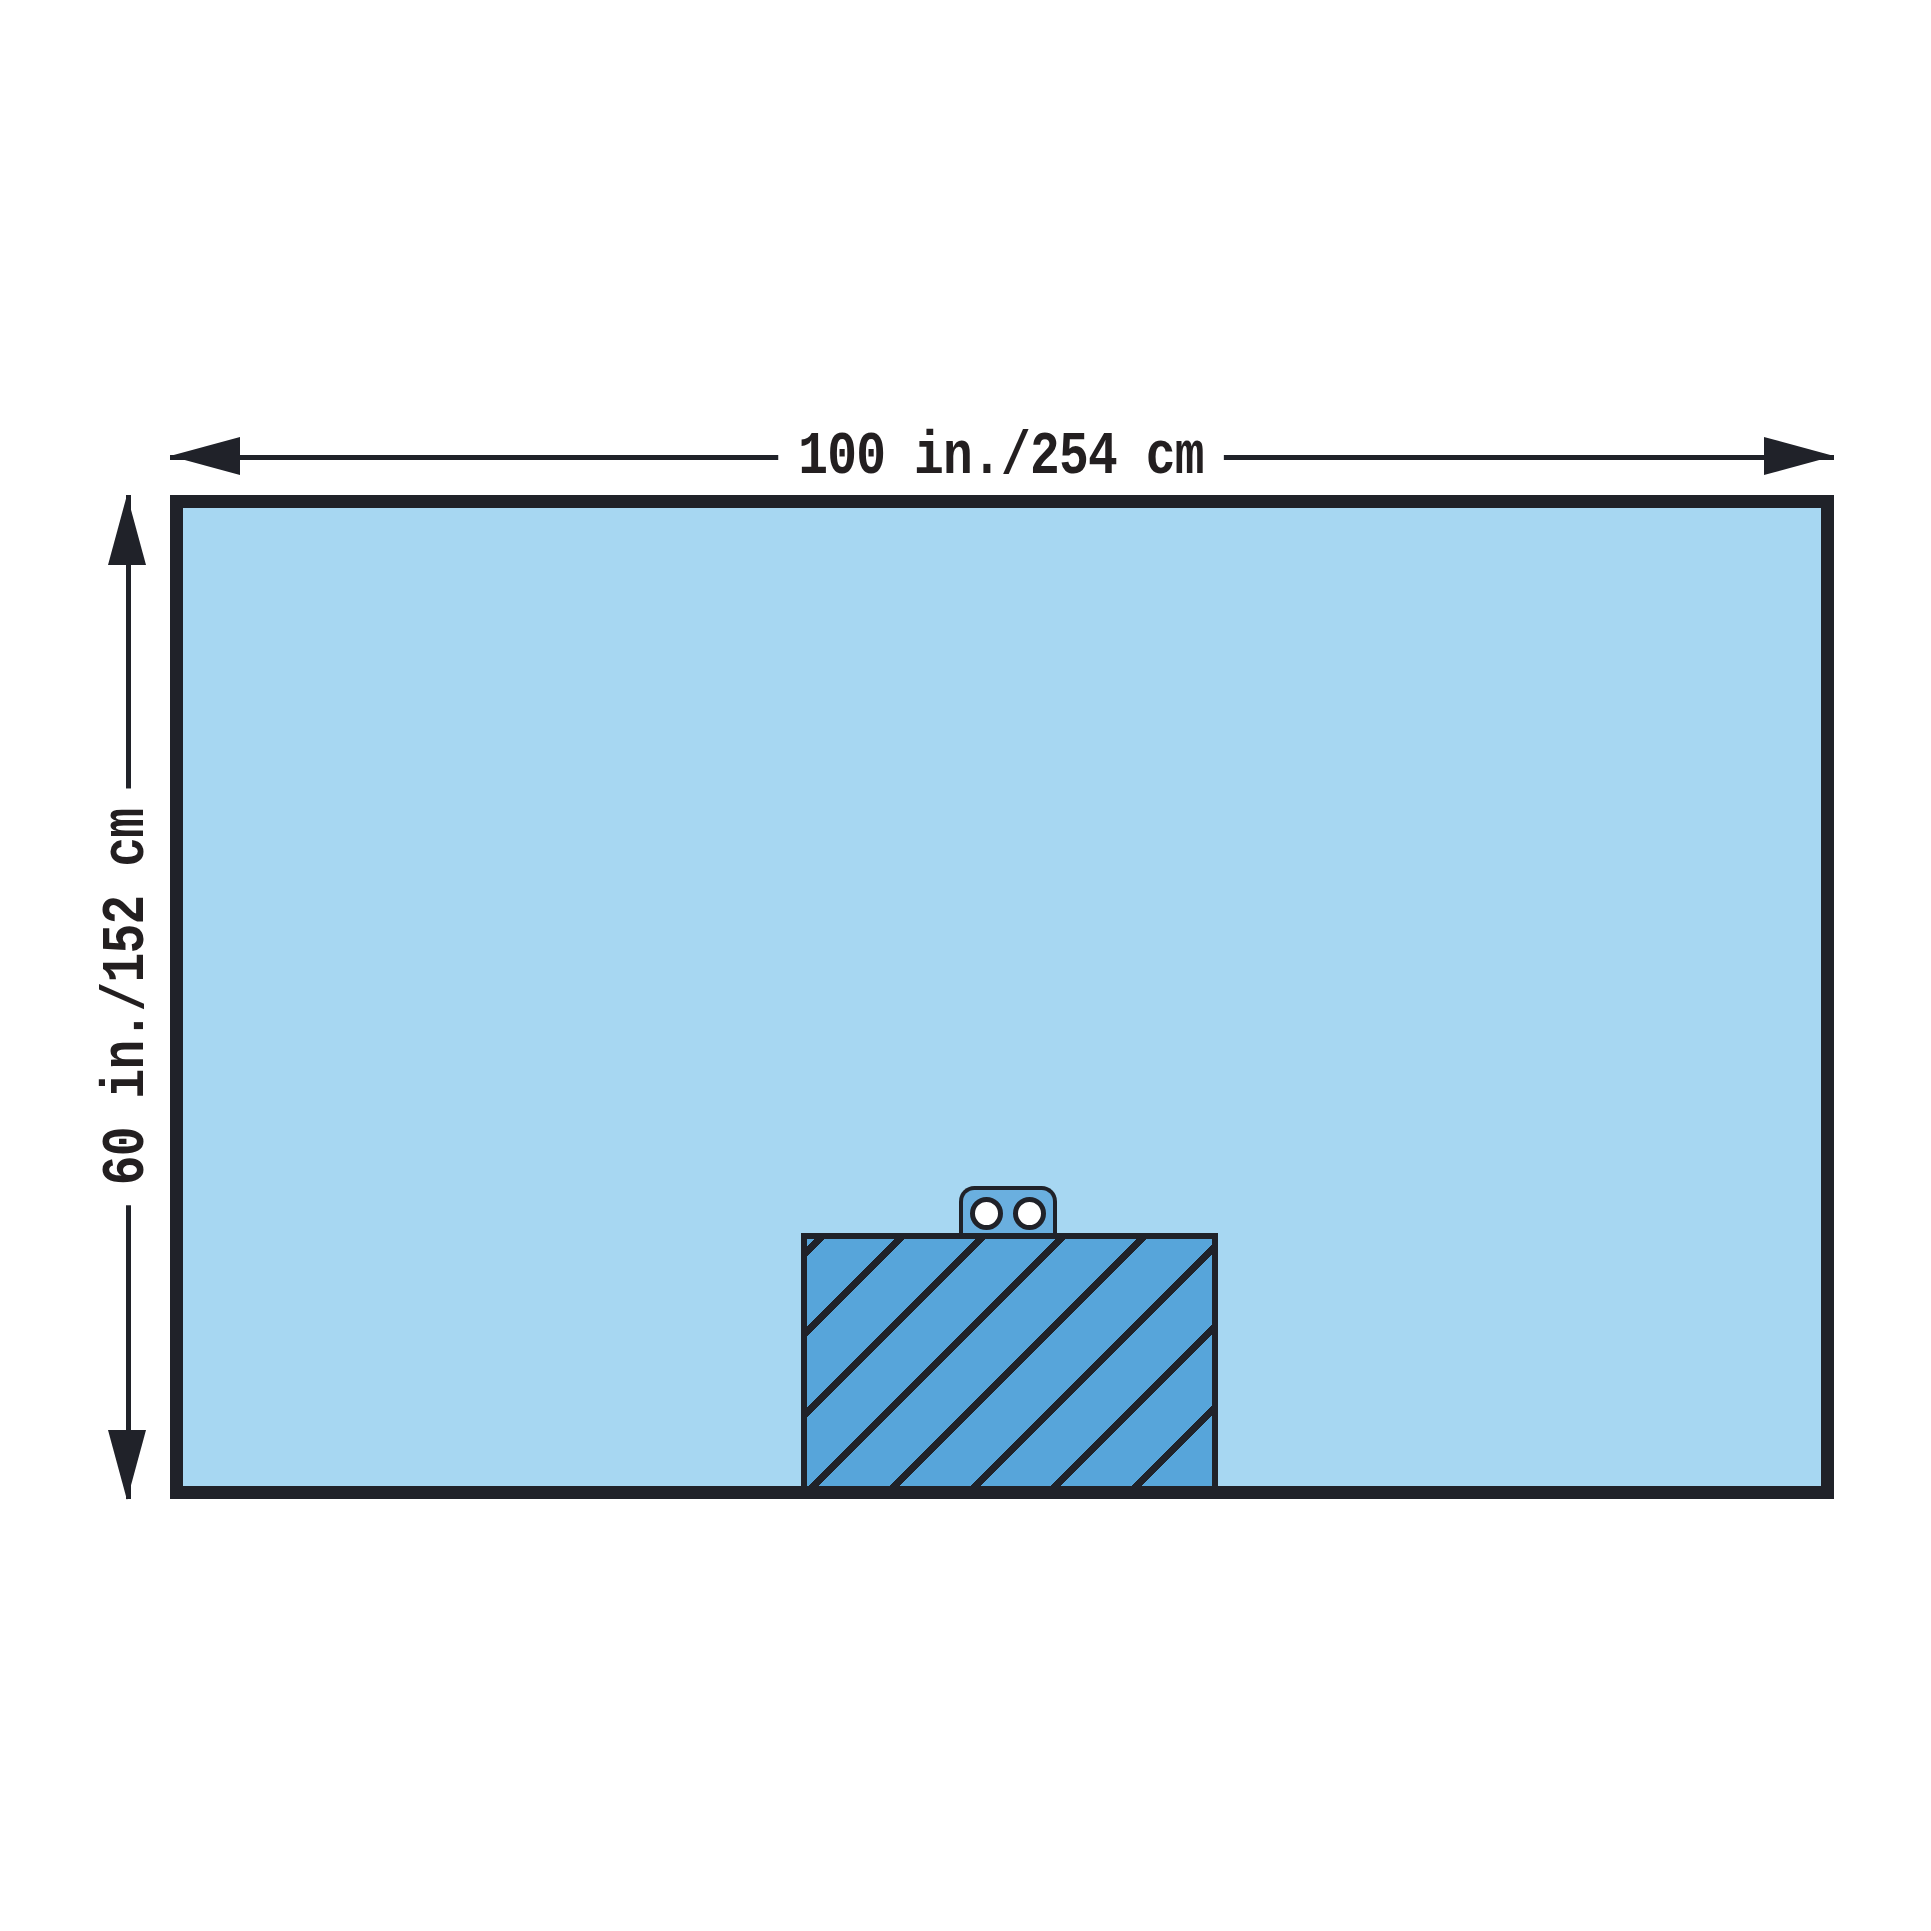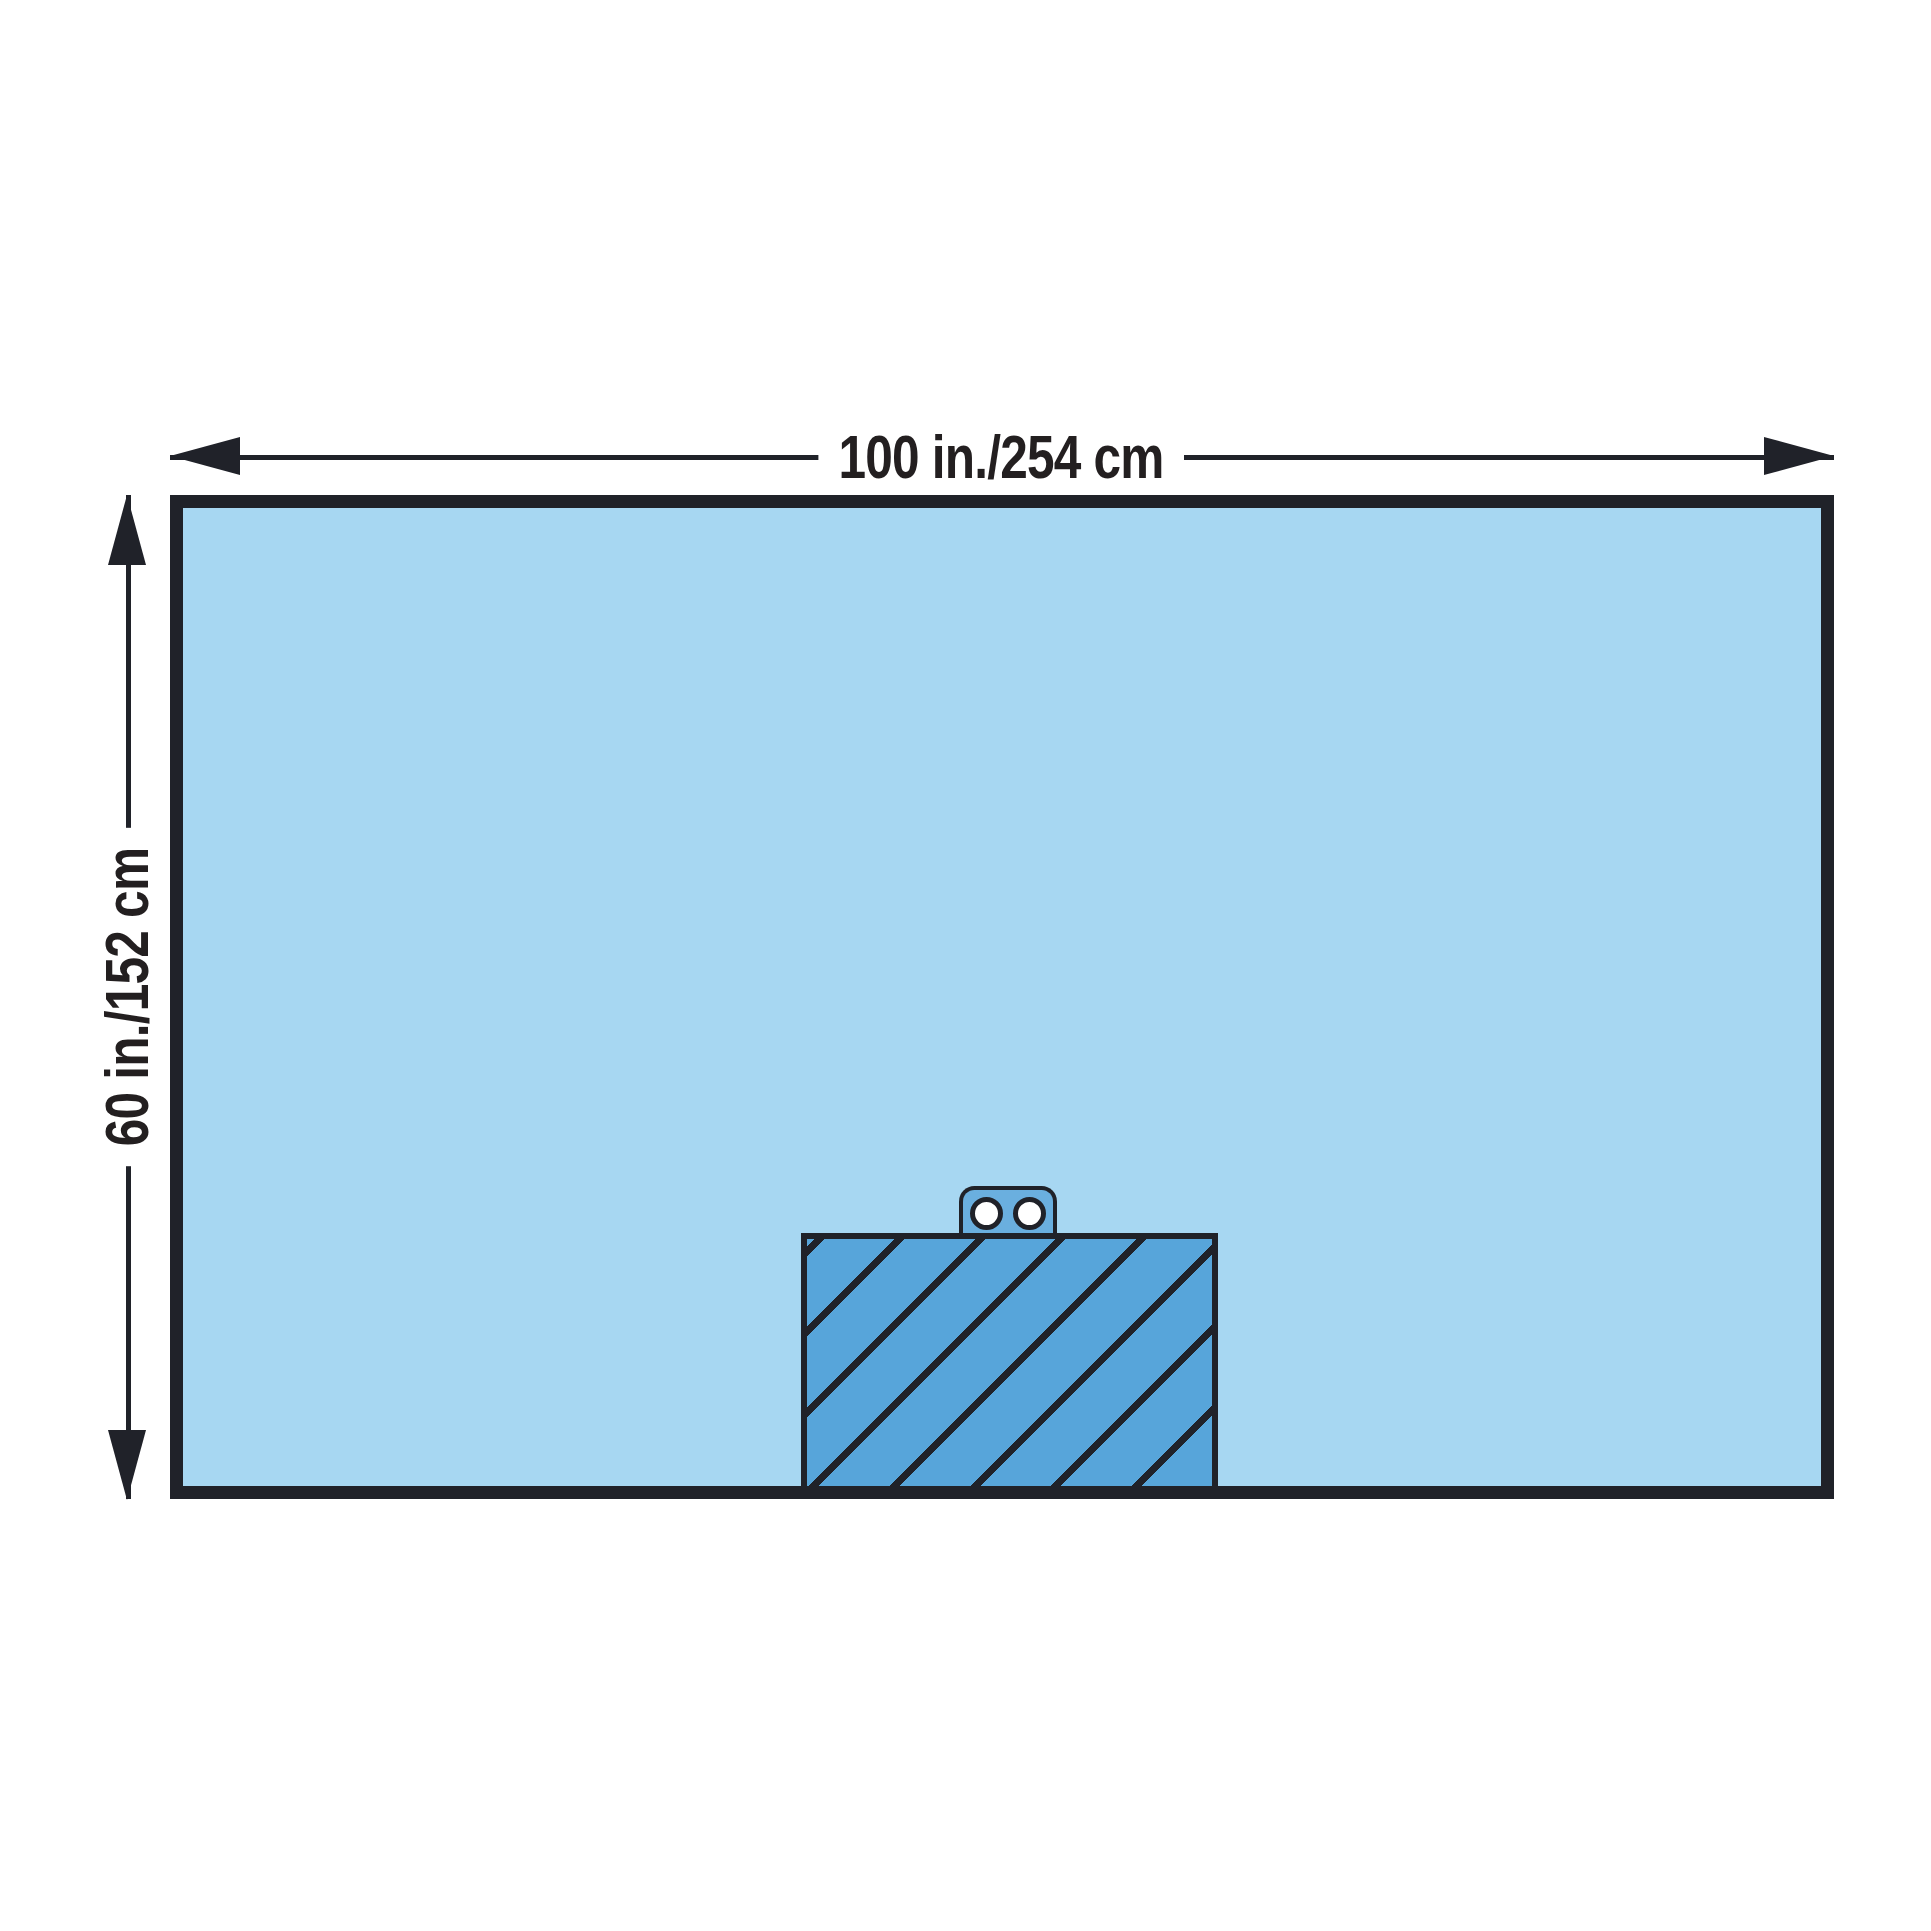--- a/index.html
+++ b/index.html
@@ -6,21 +6,21 @@
     margin: 0;
     padding: 0;
     background: var(--background, #FFFFFF);
   }
   .canvas {
     position: relative;
     width: 1931px;
     height: 1931px;
     background: var(--background, #FFFFFF);
     overflow: hidden;
-    font-family: Liberation Sans, sans-serif;
+    font-family: Liberation Mono, monospace;
   }
 
   
   .drape {
     position: absolute;
     left: 170px;
     top: 495px;
     width: 1664px;
     height: 1004px;
     box-sizing: border-box;

